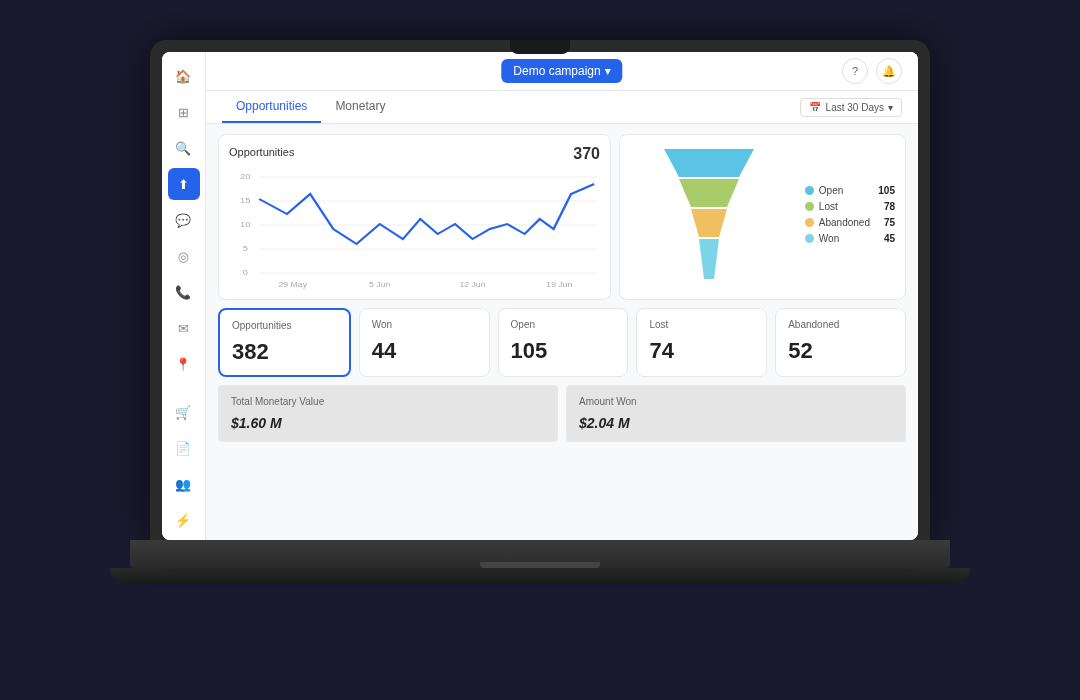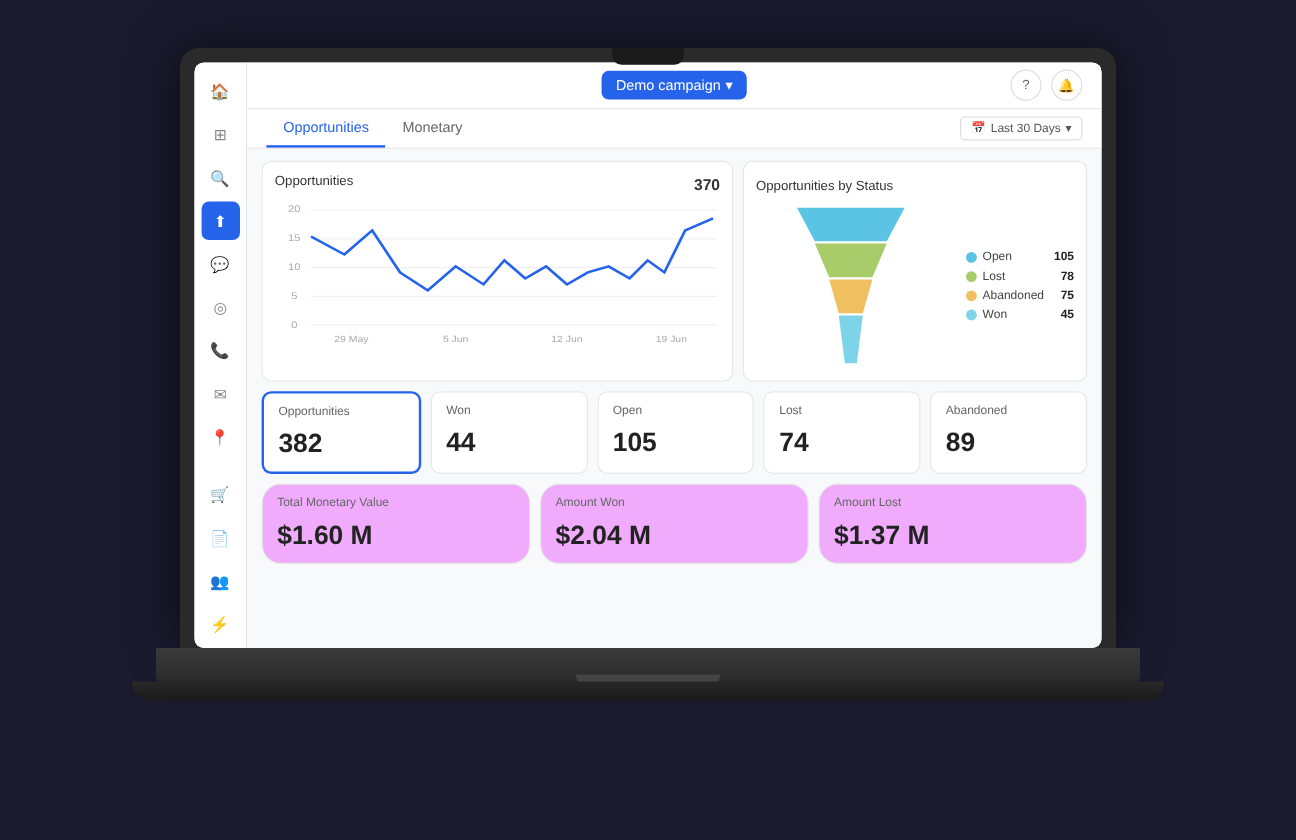--- a/index.html
+++ b/index.html
@@ -322,36 +322,37 @@
     }
 
     
     .money-cards-row {
       display: flex;
       gap: 8px;
     }
 
     .money-card {
       flex: 1;
-      background: #f0abfc;
-      border-radius: 16px;
+      background: #e5e5e5;
+      border-radius: 4px;
       border: 1px solid #e8e8e8;
       padding: 10px 12px;
     }
 
     .money-card-label {
       font-size: 10px;
       color: #666;
       margin-bottom: 8px;
     }
 
     .money-card-value {
-      font-size: 22px;
+      font-size: 14px;
       font-weight: 700;
       color: #222;
+      font-style: italic;
     }
 
     
     .dashboard::-webkit-scrollbar { width: 4px; }
     .dashboard::-webkit-scrollbar-thumb { background: #ccc; border-radius: 2px; }
   </style>
 </head>
 <body>
 
 <div class="laptop-wrapper">
@@ -407,21 +408,21 @@
           </div>
         </div>
 
         <div class="dashboard">
 
           <div class="charts-row">
 
             <div class="chart-card line-chart">
               <div style="display:flex; justify-content:space-between; align-items:center; margin-bottom:6px;">
                 <span class="chart-title">Opportunities</span>
-                <span style="font-size:13px; font-weight:600; color:#333;">370</span>
+                <span style="font-size:16px; font-weight:600; color:#333;">370</span>
               </div>
               <div class="line-chart-container">
                 <svg width="100%" height="120" viewBox="0 0 320 120" preserveAspectRatio="none">
 
                   <text x="14" y="10" font-size="8" fill="#aaa" text-anchor="middle">20</text>
                   <text x="14" y="34" font-size="8" fill="#aaa" text-anchor="middle">15</text>
                   <text x="14" y="58" font-size="8" fill="#aaa" text-anchor="middle">10</text>
                   <text x="14" y="82" font-size="8" fill="#aaa" text-anchor="middle">5</text>
                   <text x="14" y="106" font-size="8" fill="#aaa" text-anchor="middle">0</text>
 
@@ -435,23 +436,20 @@
 
                   <text x="55" y="118" font-size="7.5" fill="#aaa" text-anchor="middle">29 May</text>
                   <text x="130" y="118" font-size="7.5" fill="#aaa" text-anchor="middle">5 Jun</text>
                   <text x="210" y="118" font-size="7.5" fill="#aaa" text-anchor="middle">12 Jun</text>
                   <text x="285" y="118" font-size="7.5" fill="#aaa" text-anchor="middle">19 Jun</text>
                 </svg>
               </div>
             </div>
 
             <div class="chart-card funnel-chart">
-              <div style="margin-bottom:6px;">
-                <span class="chart-title">Opportunities by Status</span>
-              </div>
               <div class="funnel-container">
                 <div class="funnel-svg-wrap">
                   <svg width="110" height="130" viewBox="0 0 110 130">
 
                     <polygon points="10,0 100,0 85,28 25,28" fill="#5bc4e5"></polygon>
 
                     <polygon points="25,30 85,30 73,58 37,58" fill="#a8cc6a"></polygon>
 
                     <polygon points="37,60 73,60 65,88 45,88" fill="#f0c060"></polygon>
 
@@ -497,37 +495,33 @@
               <div class="stat-card">
       <div class="stat-card-label">Open</div>
       <div class="stat-card-value">105</div>
     </div>
               <div class="stat-card">
       <div class="stat-card-label">Lost</div>
       <div class="stat-card-value">74</div>
     </div>
               <div class="stat-card">
       <div class="stat-card-label">Abandoned</div>
-      <div class="stat-card-value">89</div>
+      <div class="stat-card-value">52</div>
     </div>
             </div>
 
           <div class="money-cards-row" id="money-cards-container">
           <div class="money-card">
       <div class="money-card-label">Total Monetary Value</div>
       <div class="money-card-value">$1.60 M</div>
     </div>
               <div class="money-card">
       <div class="money-card-label">Amount Won</div>
       <div class="money-card-value">$2.04 M</div>
     </div>
-              <div class="money-card">
-      <div class="money-card-label">Amount Lost</div>
-      <div class="money-card-value">$1.37 M</div>
-    </div>
             </div>
 
         </div>
       </div>
     </div>
   </div>
   <div class="laptop-base"></div>
   <div class="laptop-bottom"></div>
 </div>
 

